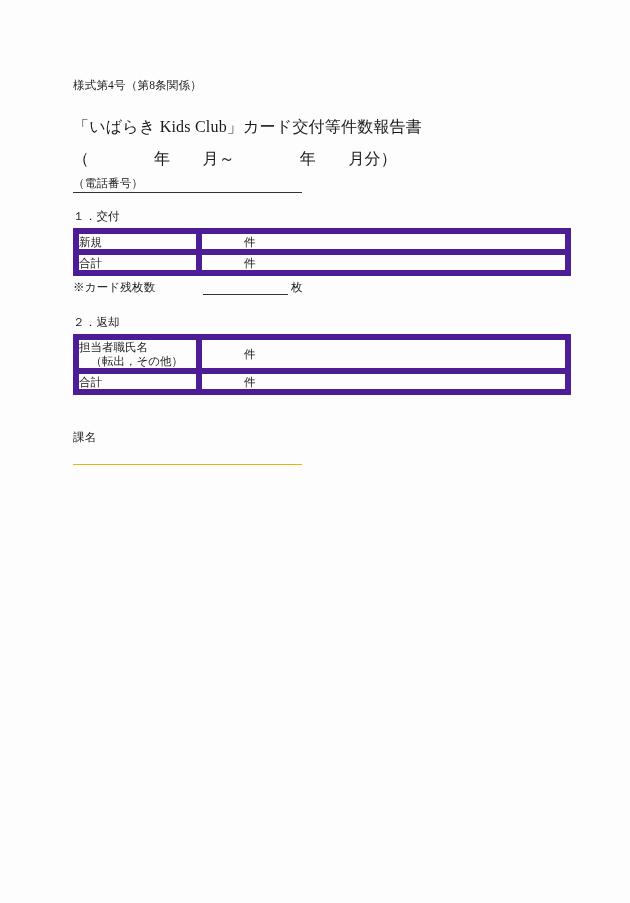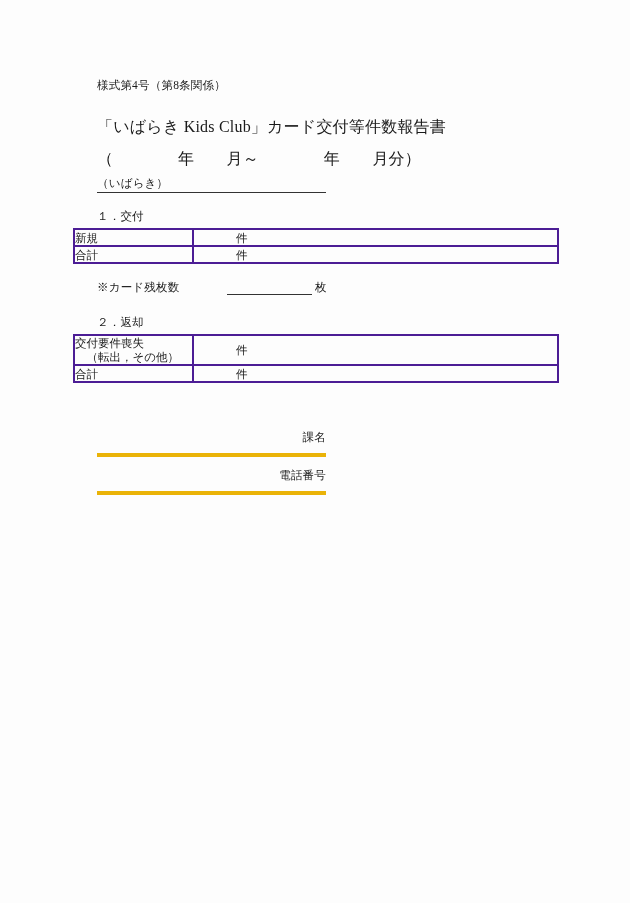--- a/index.html
+++ b/index.html
@@ -11,21 +11,21 @@
     position: relative;
     width: 630px;
     height: 903px;
     background: #fdfdfd;
     font-family: "Liberation Serif", "DejaVu Serif", serif;
     color: #1a1a1a;
     overflow: hidden;
   }
 
   
-  .abs { position: absolute; margin-left: 24px; }
+  .abs { position: absolute; }
   .t11 { font-size: 11.5px; line-height: 15px; letter-spacing: .2px; }
   .t12 { font-size: 16px; line-height: 16px; letter-spacing: .2px; }
 
   
   #form-number {
     left: 73px; top: 78px;
     white-space: pre;
   }
 
   
@@ -54,21 +54,21 @@
 
   
   table.form-table {
     position: absolute;
     left: 73px;
     width: 480px;
     border-collapse: collapse;
     table-layout: fixed;
   }
   table.form-table td {
-    border: 2px solid #4c1d95;
+    border: 6px solid #4c1d95;
     height: 15px;
     font-size: 11.5px;
     line-height: 14px;
     padding: 0;
     vertical-align: middle;
   }
   td.label-cell {
     width: 117px;
     padding-left: 5px;
     text-align: left;
@@ -111,40 +111,39 @@
   }
   #card-stock-unit {
     left: 291px; top: 280px;
     white-space: pre;
   }
 
   
   .footer-field {
     left: 73px;
     width: 229px;
-    border-bottom: 4px solid #eab308;
-    padding-bottom: 8px;
+    border-bottom: 1px solid #eab308;
+    padding-bottom: 19px;
     white-space: pre;
-    text-align: right;
   }
   #footer-field-0 { top: 430px; }
   #footer-field-1 { top: 449px; }
   #footer-field-2 { top: 468px; }
 </style>
 </head>
 <body>
 
 <div class="page">
 
   <div class="abs t11" id="form-number">様式第4号（第8条関係）</div>
 
   <div class="abs t12" id="doc-title">「いばらき Kids Club」カード交付等件数報告書</div>
   <div class="abs t12" id="doc-period">（　　　　年　　月～　　　　年　　月分）</div>
 
-  <div class="abs t11" id="municipality-field">（いばらき）</div>
+  <div class="abs t11" id="municipality-field">（電話番号）</div>
 
   <div class="abs t11 section-heading" id="section-1-heading">１．交付</div>
 
   <table class="form-table" id="table-issuance">
     <tbody>
       <tr>
         <td class="label-cell">新規</td>
         <td class="value-cell"><span class="unit">件</span></td>
       </tr>
       <tr>
@@ -156,27 +155,26 @@
 
   <div class="abs t11" id="card-stock-note">※カード残枚数</div>
   <div class="abs" id="card-stock-line"></div>
   <div class="abs t11" id="card-stock-unit">枚</div>
 
   <div class="abs t11 section-heading" id="section-2-heading">２．返却</div>
 
   <table class="form-table" id="table-return">
     <tbody>
       <tr>
-        <td class="label-cell label-cell-two-line">交付要件喪失
+        <td class="label-cell label-cell-two-line">担当者職氏名
 　（転出，その他）</td>
         <td class="value-cell value-cell-two-line"><span class="unit">件</span></td>
       </tr>
       <tr>
         <td class="label-cell">合計</td>
         <td class="value-cell"><span class="unit">件</span></td>
       </tr>
     </tbody>
   </table>
 
   <div class="abs t11 footer-field" id="footer-field-0">課名</div>
-  <div class="abs t11 footer-field" id="footer-field-2">電話番号</div>
 
 </div>
 
 </body></html>

